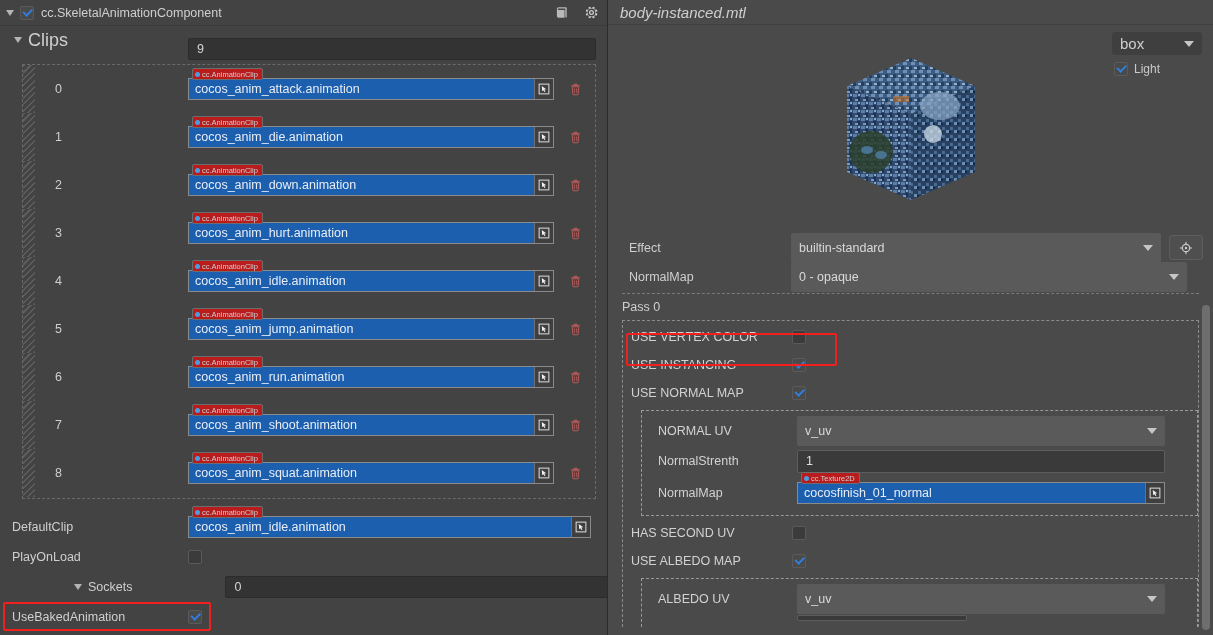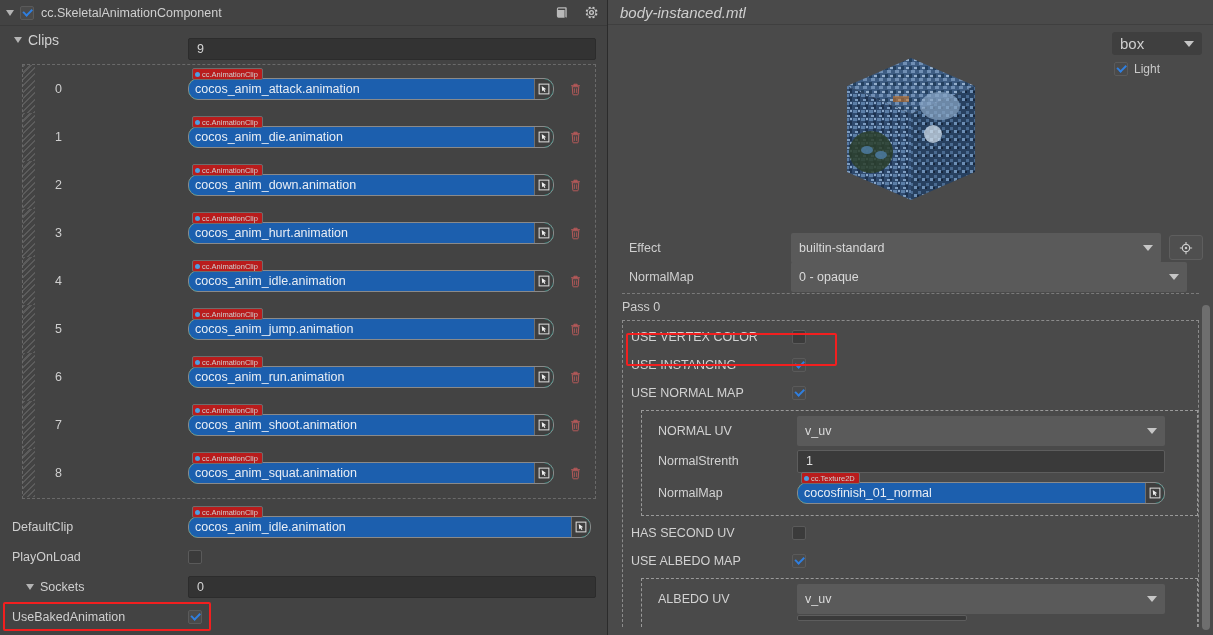--- a/index.html
+++ b/index.html
@@ -58,21 +58,21 @@
     border-left: 2px solid #2f7fe0;
     border-bottom: 2px solid #2f7fe0;
     transform: rotate(-45deg) translate(1px, -1px);
   }
   .comp-title { font-size: 12.5px; color: #cfcfcf; margin-left: 7px; }
   .hdr-icons { margin-left: auto; display: flex; gap: 13px; align-items: center; }
   .icon-btn { width: 16px; height: 16px; display: flex; align-items: center; justify-content: center; cursor: pointer; }
 
   .row { display: flex; align-items: center; }
   .clips-row { height: 28px; padding-left: 14px; }
-  .clips-label { display: flex; align-items: center; color: #cfcfcf; font-size: 14px; }
+  .clips-label { display: flex; align-items: center; color: #cfcfcf; font-size: 18px; }
   .num-field {
     background: #333333;
     border: 1px solid #2c2c2c;
     border-radius: 2px;
     height: 22px;
     color: #d4d4d4;
     display: flex; align-items: center;
     padding: 0 8px;
     font-size: 12.5px;
   }
@@ -106,21 +106,21 @@
     padding: 0 4px 0 2px;
     font-size: 7.5px;
     color: #cfcfcf;
     display: flex; align-items: center;
     z-index: 2;
     white-space: nowrap;
   }
   .dot { width: 5px; height: 5px; border-radius: 50%; background: #4d9ee0; margin-right: 2px; flex:none; }
   .asset-field {
     border: 1px solid #8a8a8a;
-    border-radius: 10px;
+    border-radius: 0;
     height: 22px;
     display: flex; align-items: stretch;
     background: #14b8a6;
     overflow: hidden;
   }
   .asset-name {
     flex: 1;
     background: #1c5fae;
     color: #e8edf4;
     display: flex; align-items: center;
@@ -133,21 +133,21 @@
     background: #3f3f3f;
     display: flex; align-items: center; justify-content: center;
     border-left: 1px solid #6f6f6f;
     cursor: pointer;
   }
   .del-btn { width: 22px; display: flex; align-items: center; justify-content: center; margin-left: 10px; cursor: pointer; }
 
   .bottom-rows { position: absolute; left: 0; top: 512px; width: 608px; }
   .brow { height: 30px; display: flex; align-items: center; position: relative; }
   .brow .lbl { padding-left: 12px; width: 188px; color: #cfcfcf; font-size: 12.5px; display:flex; align-items:center; }
-  .brow .lbl.indent { padding-left: 26px; }
+  .brow .lbl.indent { padding-left: 26px; margin-left: 48px; }
 
   .red-box {
     position: absolute;
     border: 2px solid #f21f1f;
     border-radius: 2px;
     pointer-events: none;
     z-index: 20;
   }
 
   

